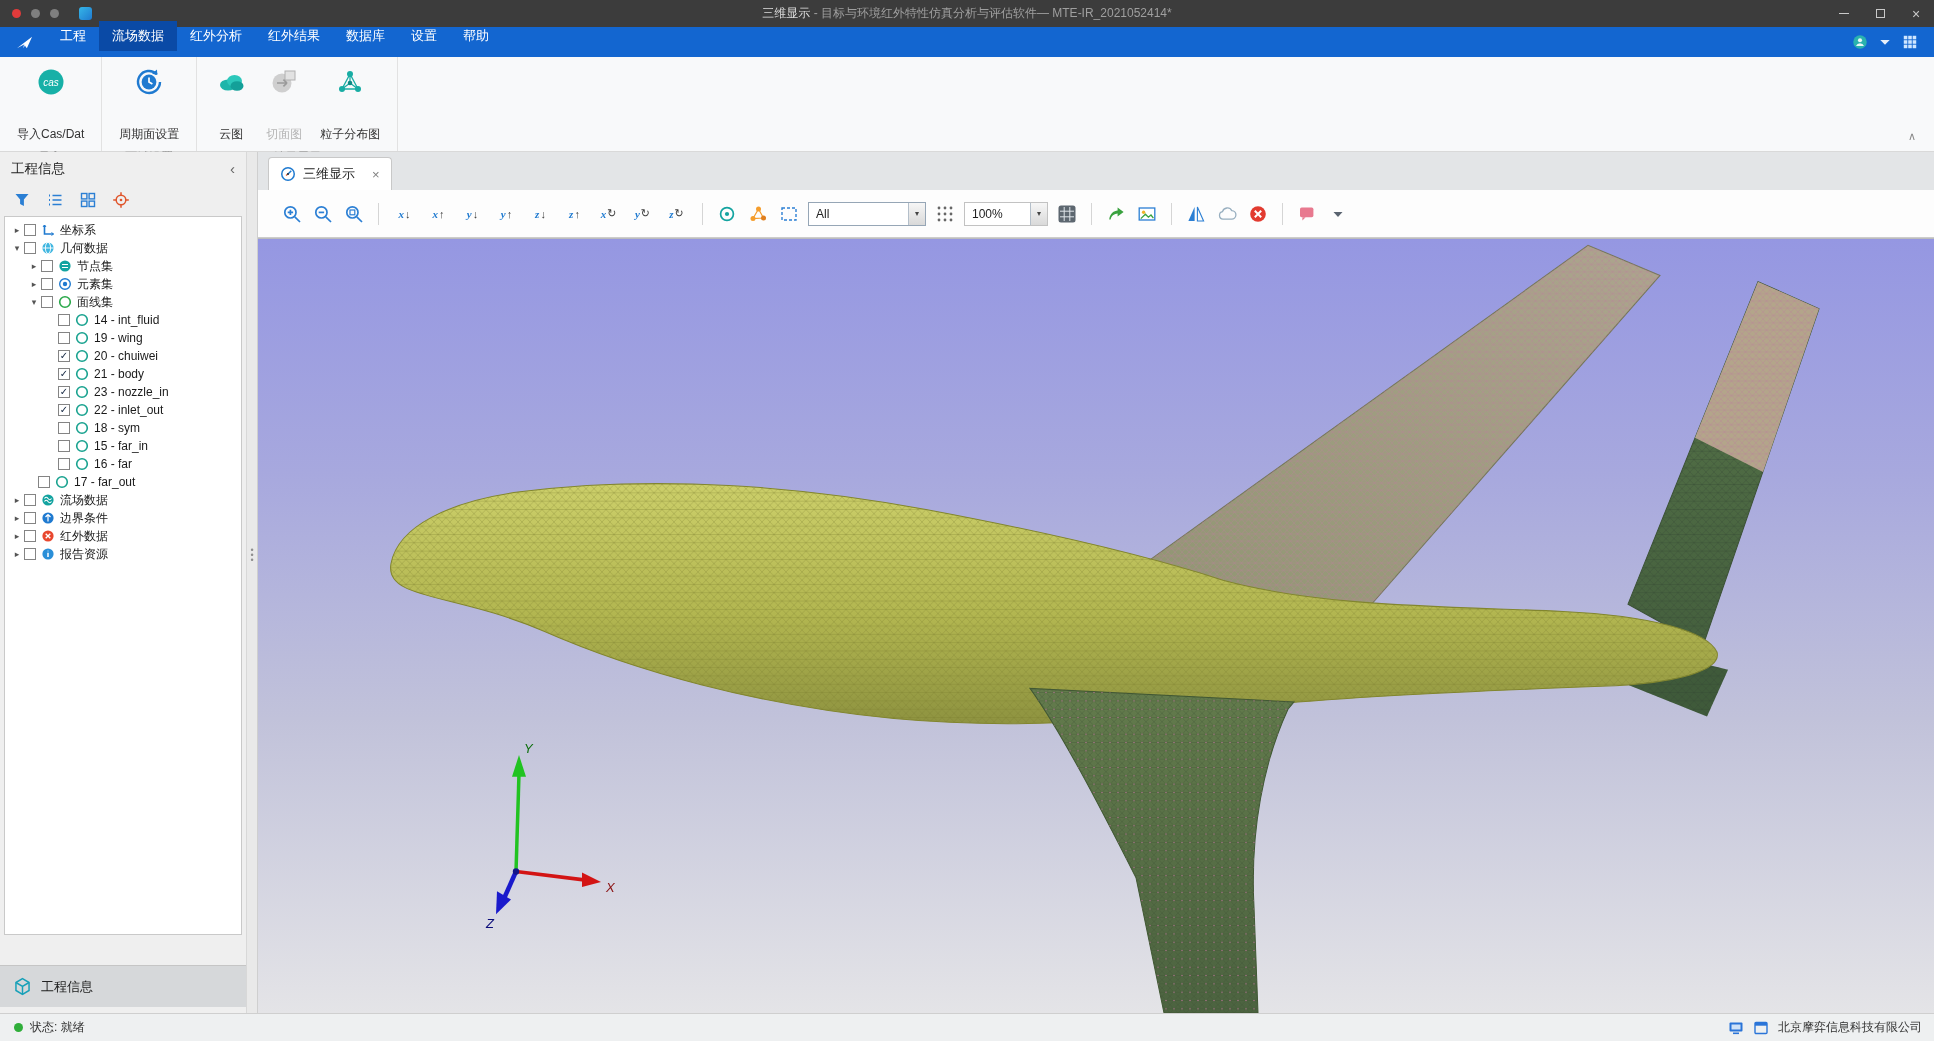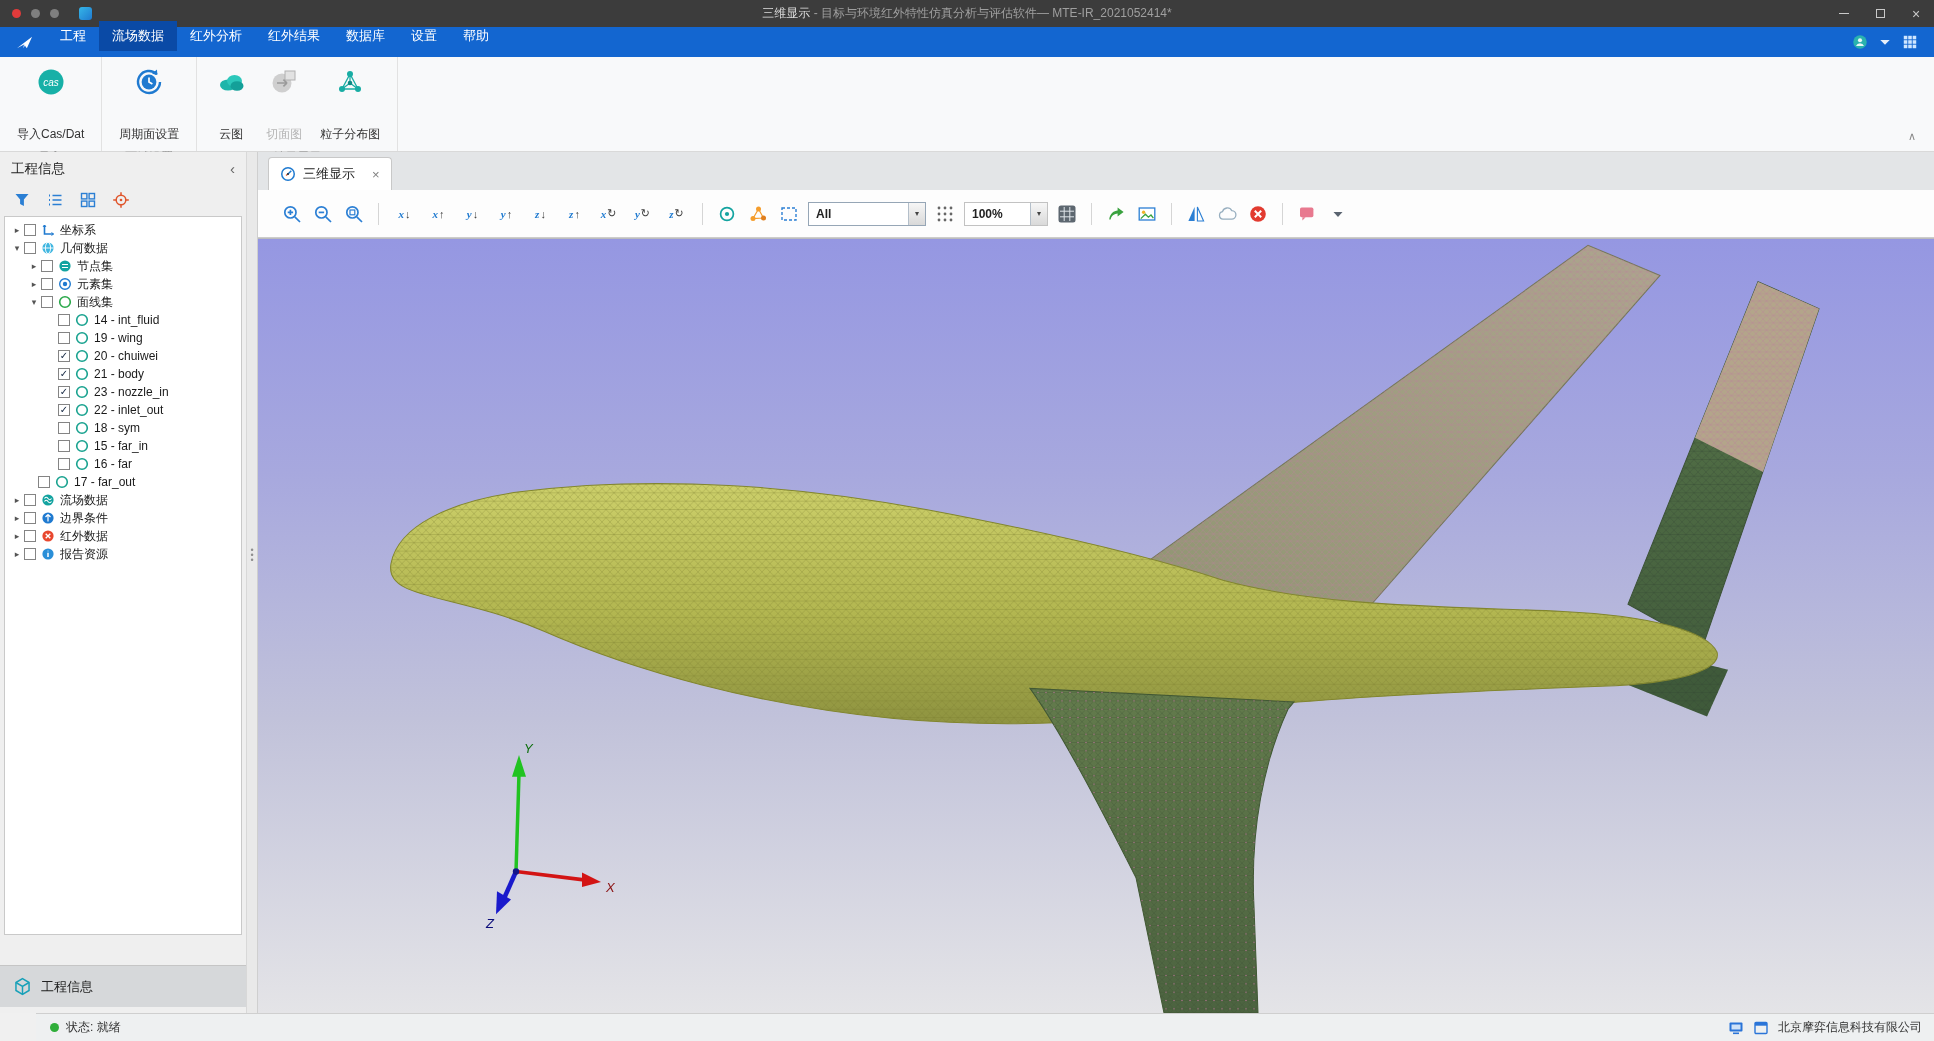--- a/index.html
+++ b/index.html
@@ -71,29 +71,29 @@
 .tab-icon svg{width:16px;height:16px;display:block;}
 .tab-close{color:#808080;font-size:13px;margin-left:10px;}
 .ws-toolbar{height:48px;flex:0 0 48px;background:#fdfdfd;display:flex;align-items:center;padding-left:22px;gap:7px;border-bottom:1px solid #cccccc;}
 .vicon{width:24px;height:24px;display:flex;align-items:center;justify-content:center;}
 .vicon svg{width:20px;height:20px;display:block;}
 .axv{width:27px;height:22px;display:flex;align-items:center;justify-content:center;font-size:11px;}
 .axv i{color:#1f7ad0;font-style:italic;font-weight:bold;margin-right:1px;font-family:"Liberation Serif","DejaVu Serif",serif;}
 .axv b{color:#3c3c3c;font-weight:normal;}
 .vsep{width:1px;height:22px;background:#d5d5d5;margin:0 5px;flex:0 0 1px;}
 .combo{height:24px;width:118px;border:1px solid #96a6b6;background:#fff;display:flex;align-items:center;}
-.combo .combo-val{flex:1;padding-left:7px;font-size:12px;color:#222;font-weight:bold;}
+.combo .combo-val{flex:1;padding-left:7px;font-size:12px;color:#222;}
 .combo .combo-btn{width:17px;height:100%;background:linear-gradient(#f6f6f6,#d9d9d9);border-left:1px solid #b4bfca;display:flex;align-items:center;justify-content:center;font-size:8px;color:#444;}
 .combo.small{width:84px;border-color:#c2c2c2;}
 .viewport{flex:1;position:relative;background:linear-gradient(180deg,#9597e2 0%,#a7a8de 30%,#c1c2da 62%,#e4e4e7 100%);border-top:1px solid #bcbcbc;}
 .scene{position:absolute;top:0;left:0;width:100%;height:100%;}
 .ws-message{height:31px;flex:0 0 31px;background:#f7f7f7;border-top:1px solid #c4c4c4;display:flex;align-items:center;padding-left:13px;font-size:13px;color:#333;}
 
 
-#statusbar{position:absolute;left:0;right:0;bottom:0;height:28px;background:#eef0f1;border-top:1px solid #cfcfcf;display:flex;align-items:center;padding:0 12px 0 14px;font-size:12px;color:#333;margin-left:36px;}
+#statusbar{position:absolute;left:0;right:0;bottom:0;height:28px;background:#eef0f1;border-top:1px solid #cfcfcf;display:flex;align-items:center;padding:0 12px 0 14px;font-size:12px;color:#333;}
 .status-dot{width:9px;height:9px;border-radius:50%;background:#2fae3a;margin-right:7px;flex:0 0 9px;}
 .sb-right{margin-left:auto;display:flex;align-items:center;gap:9px;}
 .sb-icon svg{width:16px;height:16px;display:block;}
 
 
 .axX{fill:#8a1010;font-size:13px;font-style:italic;}
 .axY{fill:#0c6e0c;font-size:13px;font-style:italic;}
 .axZ{fill:#0c0c7a;font-size:13px;font-style:italic;}
 </style>
 </head>

